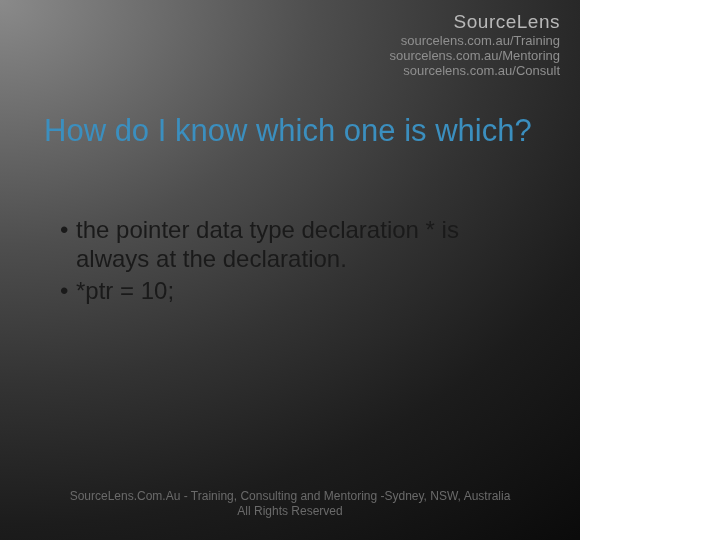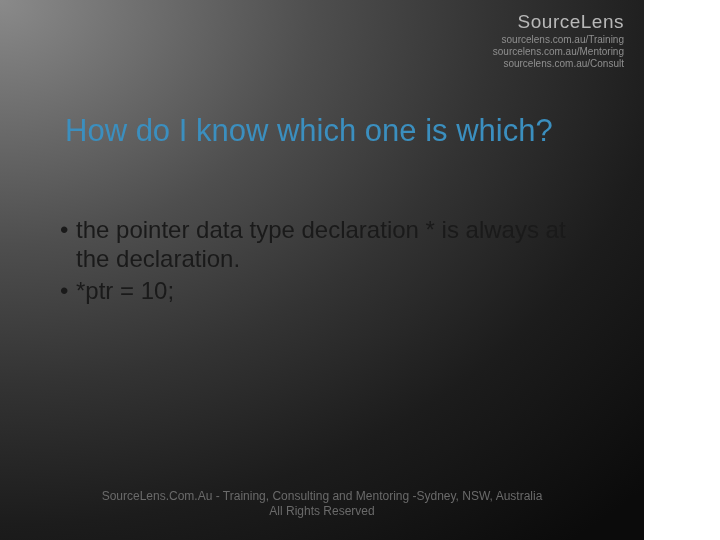--- a/index.html
+++ b/index.html
@@ -5,21 +5,21 @@
   html, body {
     margin: 0;
     padding: 0;
     width: 720px;
     height: 540px;
     overflow: hidden;
     font-family: "Segoe UI", "Helvetica Neue", Arial, sans-serif;
   }
   .slide {
     position: relative;
-    width: 644px;
+    width: 580px;
     height: 540px;
     background: radial-gradient(ellipse 900px 700px at 0px 0px,
                 #8a8a8a 0%,
                 #6b6b6b 18%,
                 #4e4e4e 35%,
                 #333333 55%,
                 #1c1c1c 75%,
                 #0b0b0b 100%);
     box-sizing: border-box;
   }
@@ -32,28 +32,28 @@
     line-height: 1.1;
   }
   .watermark .brand {
     font-size: 19px;
     font-weight: 400;
     letter-spacing: 0.5px;
     color: #b8b8b8;
     font-family: "Segoe UI Light", "Segoe UI", sans-serif;
   }
   .watermark .sub {
-    font-size: 10px;
+    font-size: 13px;
     color: #8f8f8f;
     margin-top: 1px;
   }
   .title {
     position: absolute;
     top: 113px;
-    left: 65px;
+    left: 44px;
     font-size: 31px;
     font-weight: 400;
     color: #3b8fbf;
     font-family: "Segoe UI Light", "Segoe UI", sans-serif;
     letter-spacing: 0px;
   }
   .body {
     position: absolute;
     top: 215px;
     left: 60px;

